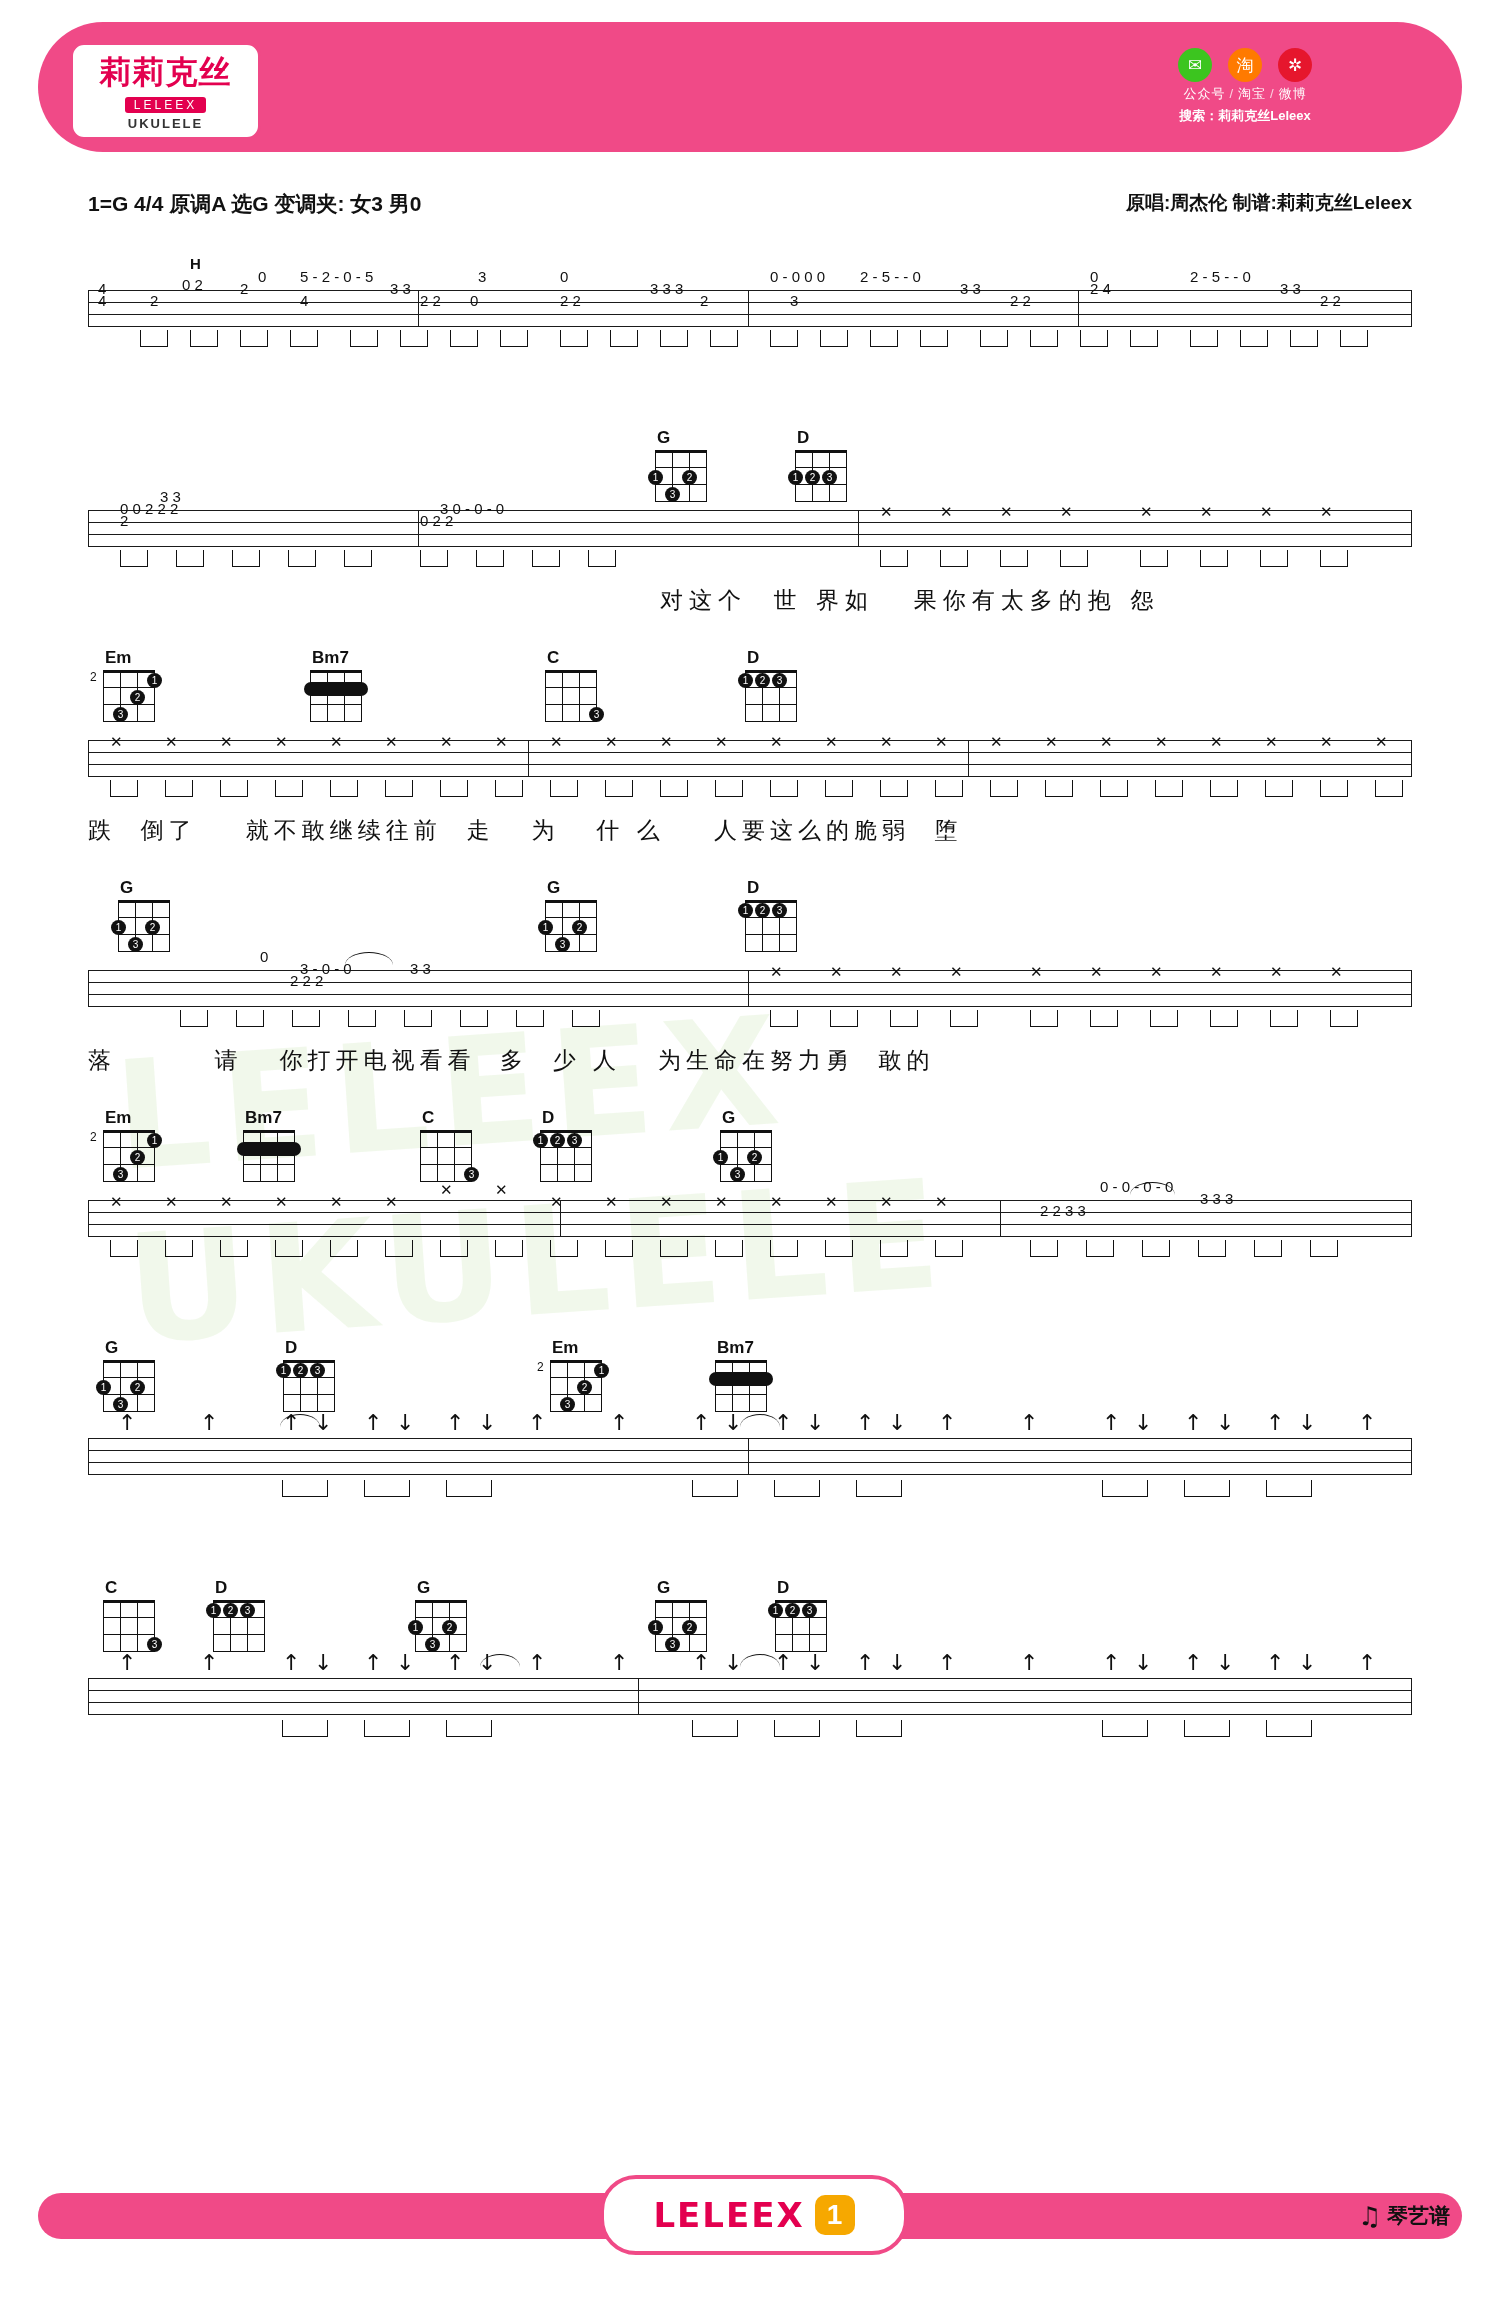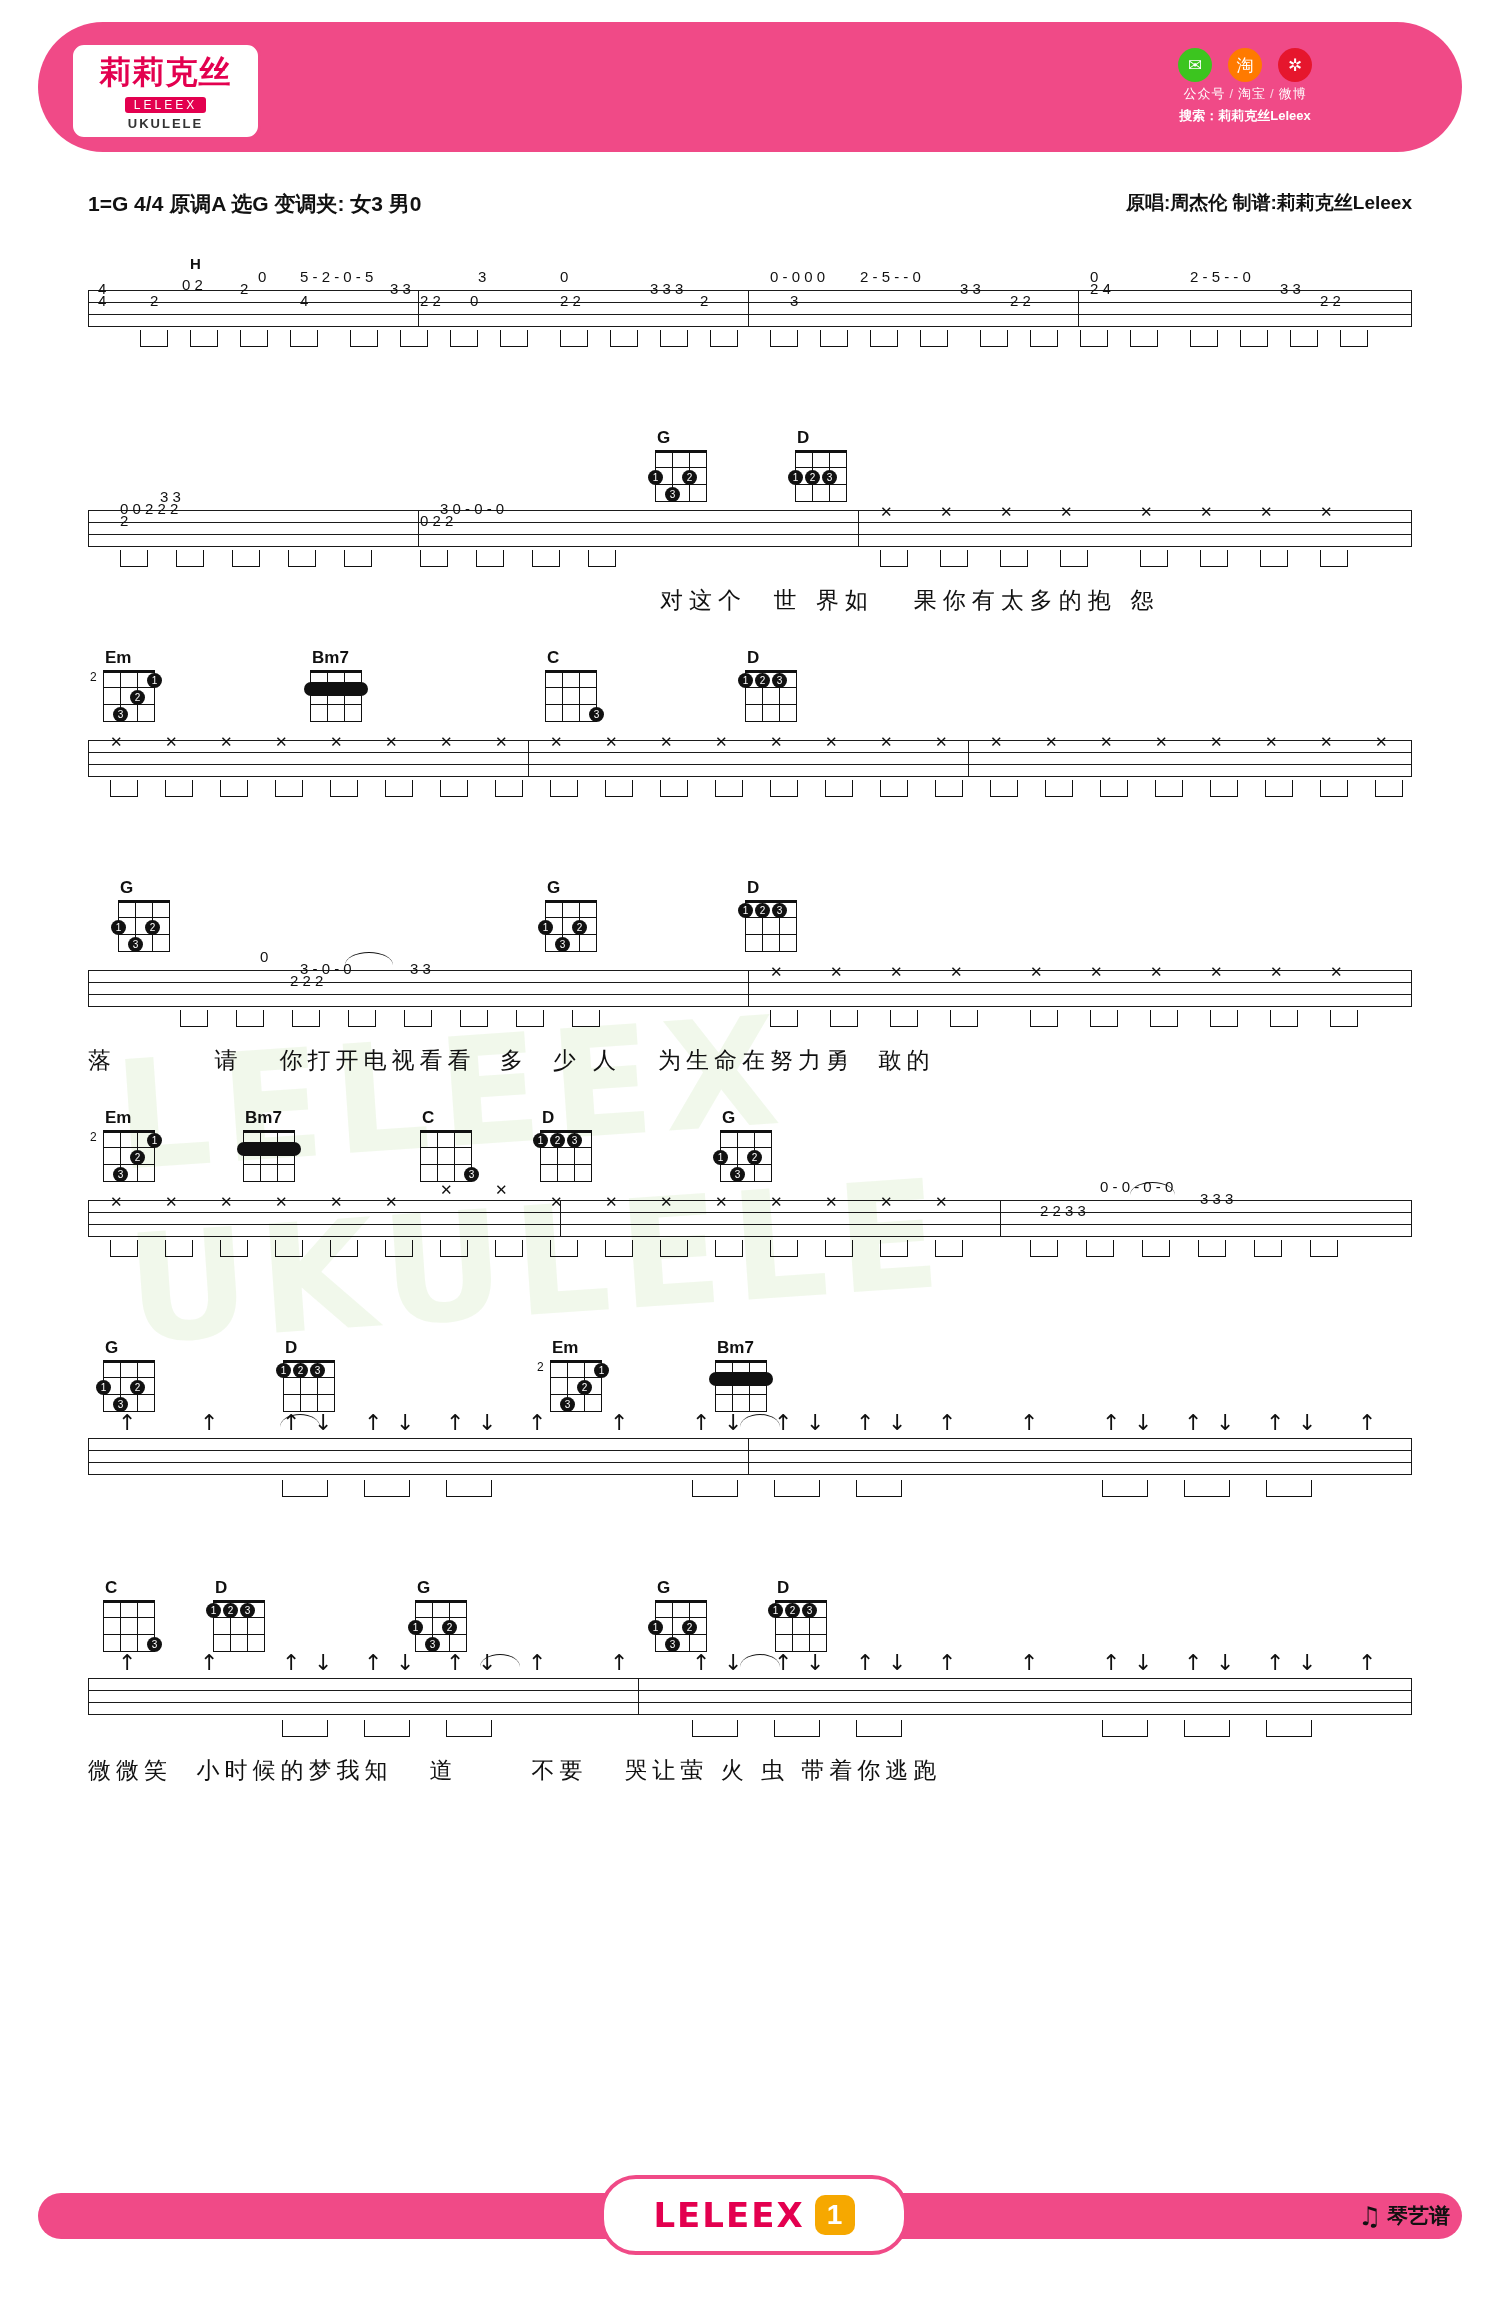--- a/index.html
+++ b/index.html
@@ -428,20 +428,21 @@
       <div class="rhythm" style="left:880px;width:26px;"></div>
         <div class="rhythm" style="left:935px;width:26px;"></div>
       <div class="rhythm" style="left:990px;width:26px;"></div>
         <div class="rhythm" style="left:1045px;width:26px;"></div>
       <div class="rhythm" style="left:1100px;width:26px;"></div>
         <div class="rhythm" style="left:1155px;width:26px;"></div>
       <div class="rhythm" style="left:1210px;width:26px;"></div>
         <div class="rhythm" style="left:1265px;width:26px;"></div>
     </div>
 
+    <div class="lyrics" style="top:185px;letter-spacing:5px;">跌  倒了    就不敢继续往前  走   为   什 么    人要这么的脆弱  堕</div>
   </div>
 
   <div class="system" style="height:230px;">
     <div class="chord" style="left:118px;top:18px;">
       <div class="cname">G</div>
       <div class="grid">
         <div class="nut"></div>
         <div class="h" style="top:17px"></div>
           <div class="h" style="top:34px"></div>
           <div class="h" style="top:51px"></div>
@@ -928,21 +929,20 @@
       <div class="rhythm" style="left:246px;width:44px;"></div>
       <div class="rhythm" style="left:328px;width:44px;"></div>
       <div class="rhythm" style="left:574px;width:44px;"></div>
       <div class="rhythm" style="left:656px;width:44px;"></div>
       <div class="rhythm" style="left:738px;width:44px;"></div>
       <div class="rhythm" style="left:984px;width:44px;"></div>
       <div class="rhythm" style="left:1066px;width:44px;"></div>
       <div class="rhythm" style="left:1148px;width:44px;"></div>
     </div>
 
-    <div class="lyrics" style="top:195px;letter-spacing:5px;">微微笑  小时候的梦我知   道      不要   哭让萤 火 虫 带着你逃跑</div>
   </div>
 
 </div>
 
 <div class="footer">
   <div class="footer-bar"></div>
   <div class="footer-plate">
     <span class="footer-logo">LELEEX</span>
     <span class="footer-one">1</span>
   </div>

